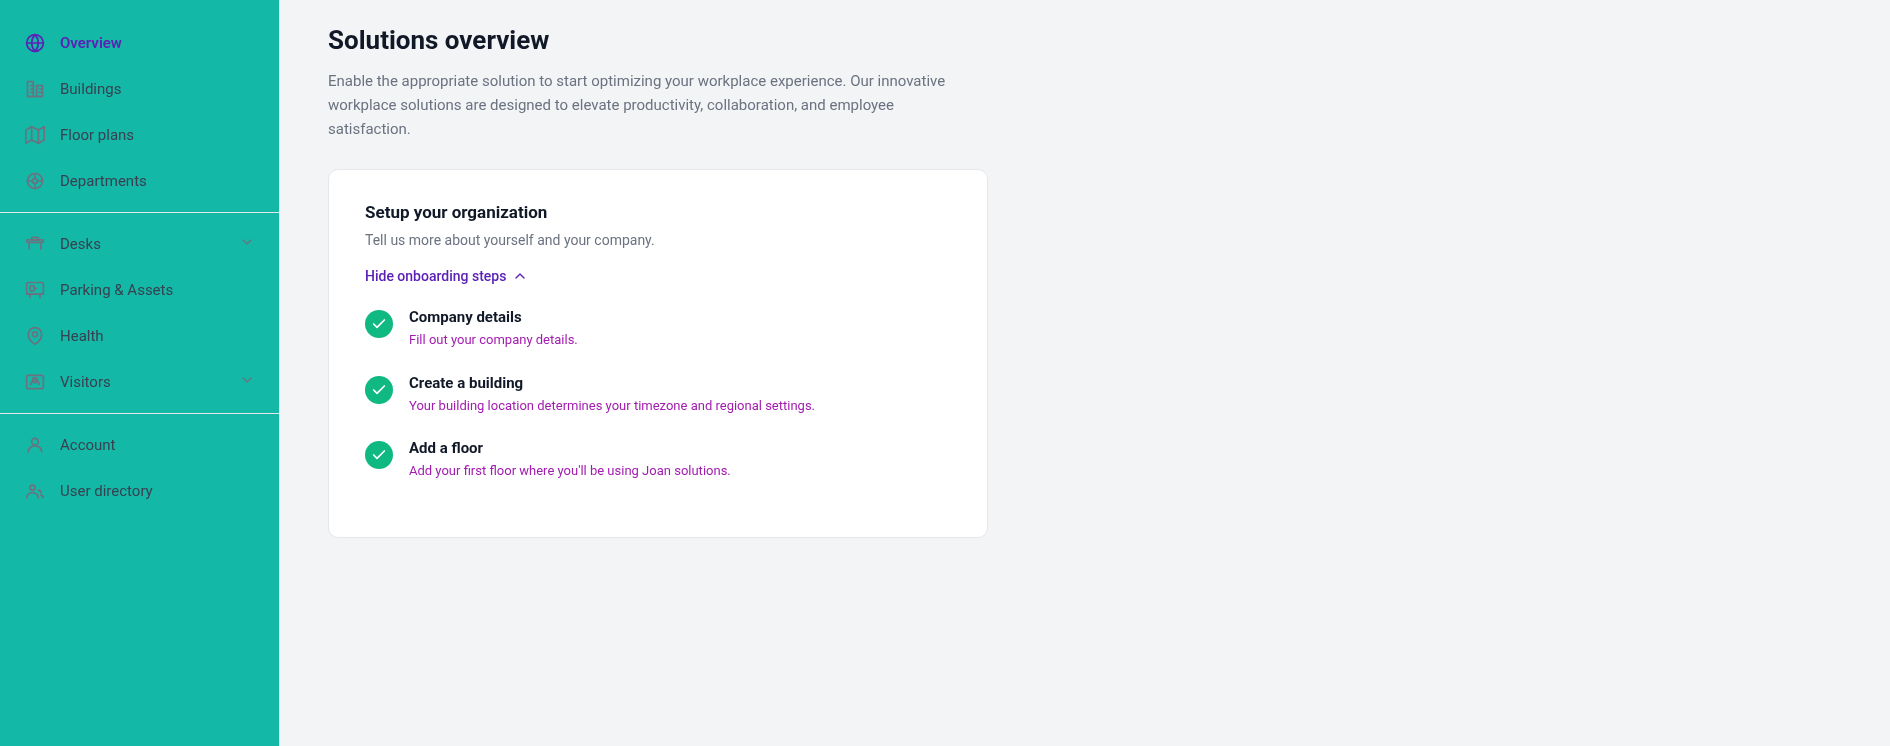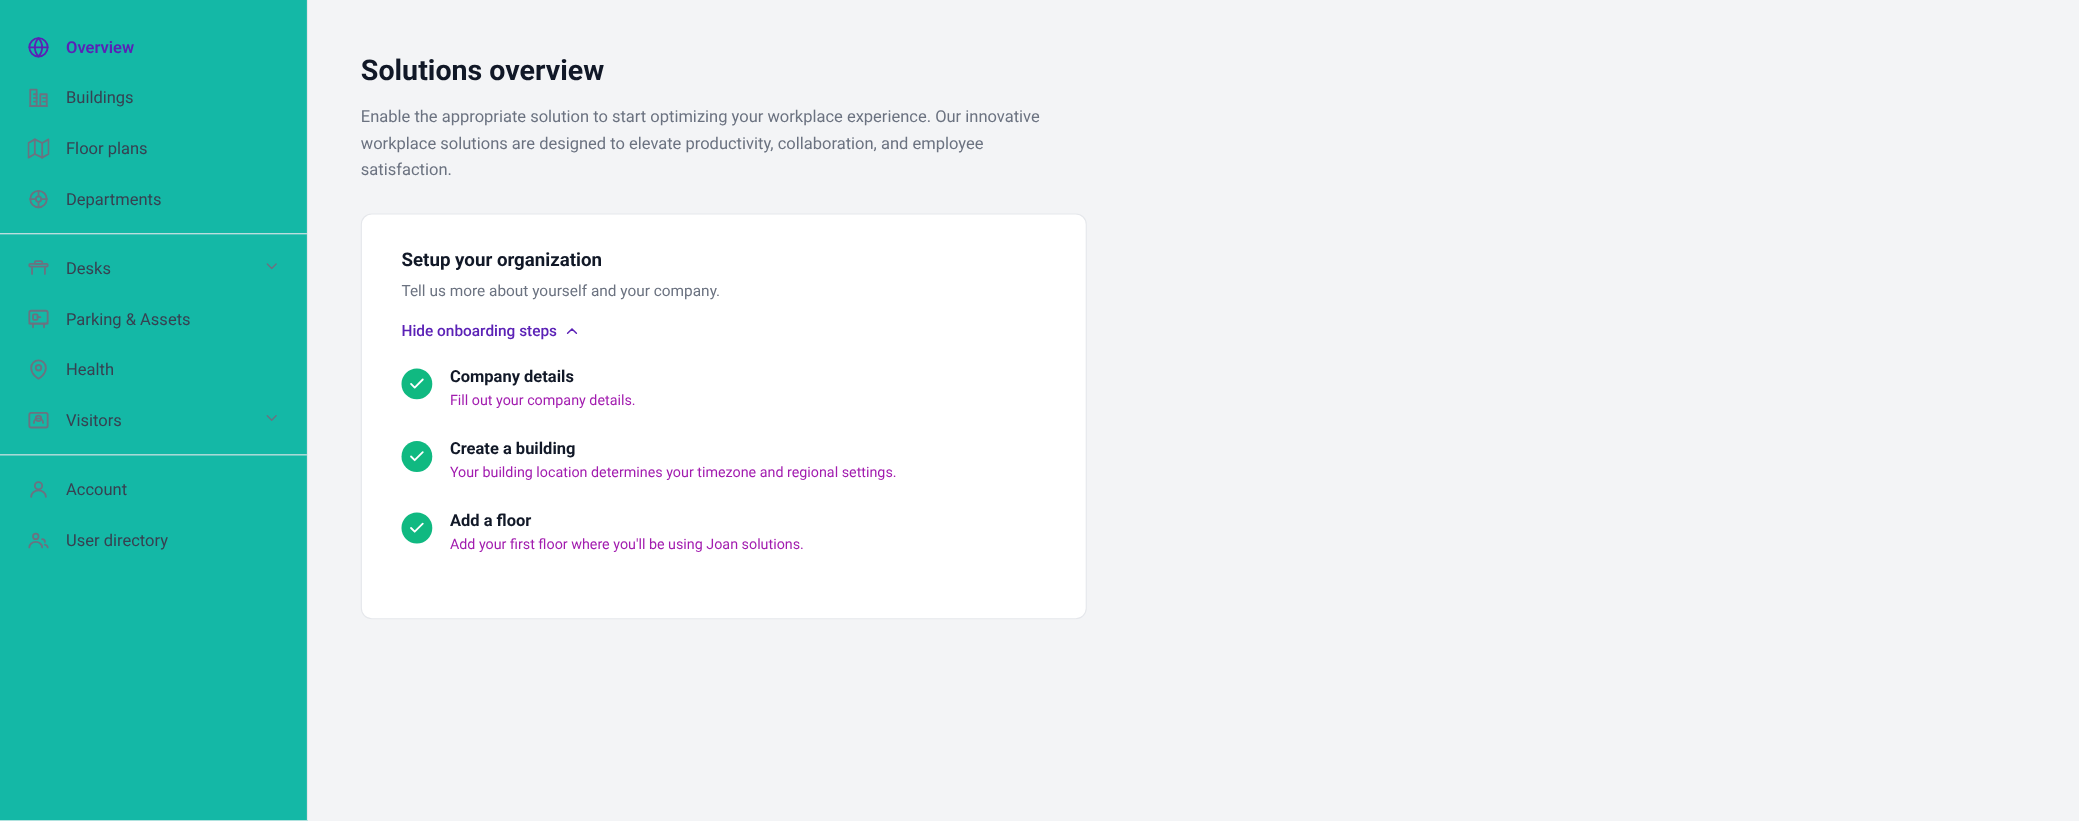--- a/index.html
+++ b/index.html
@@ -69,21 +69,21 @@
 
     .sidebar-divider {
       height: 1px;
       background: #e5e7eb;
       margin: 8px 0;
     }
 
     
     .main {
       flex: 1;
-      padding: 50px 48px;
+      padding: 25px 48px;
       overflow-y: auto;
     }
 
     .page-title {
       font-size: 26px;
       font-weight: 700;
       color: #111827;
       margin-bottom: 14px;
     }
 

